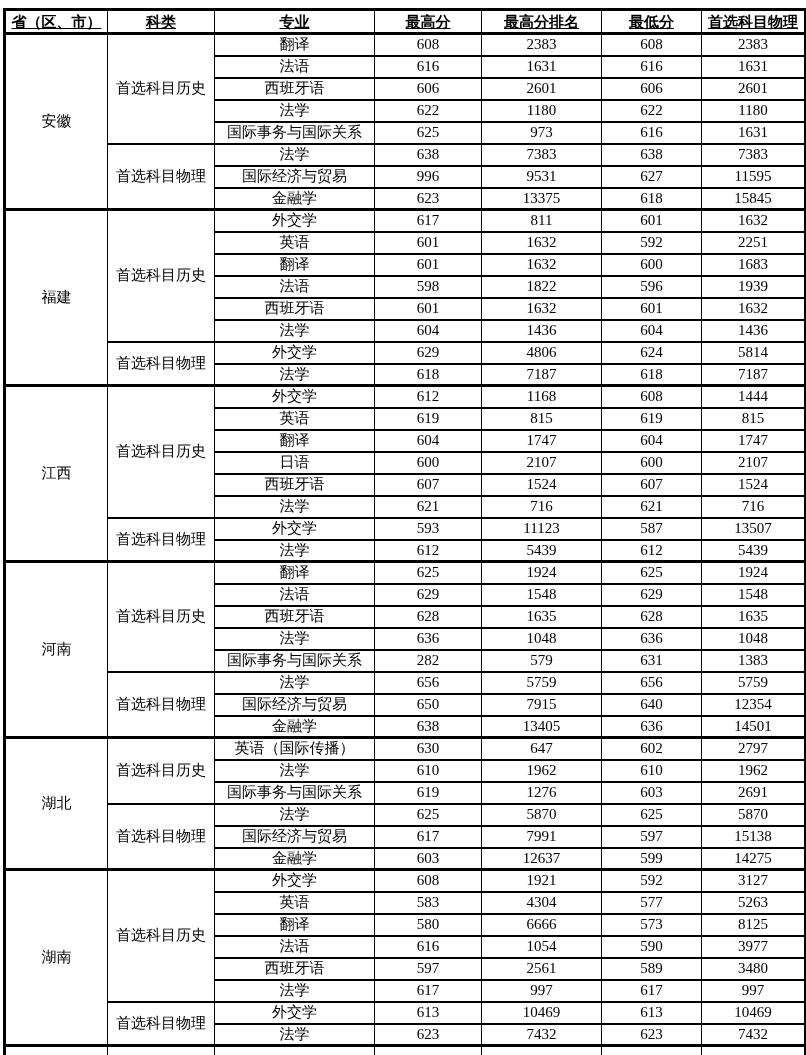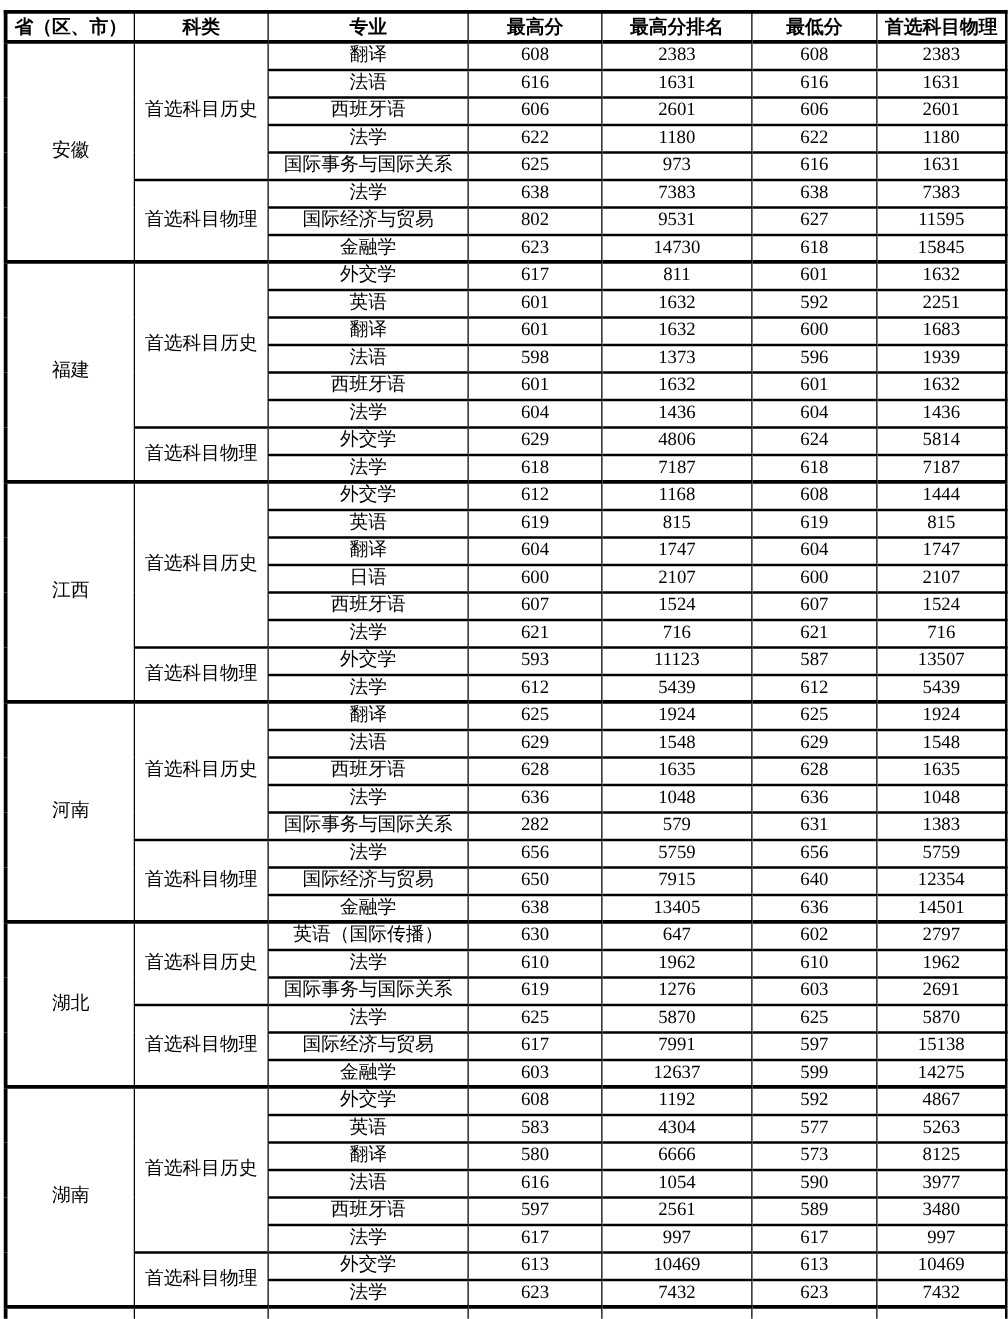--- a/index.html
+++ b/index.html
@@ -30,20 +30,21 @@
     white-space: nowrap;
     font-size: 15px;
     line-height: 1.15;
   }
   .score-table thead tr { height: 24px; }
   .score-table tbody tr { height: 22px; }
   .score-table th {
     font-family: "Liberation Sans", "DejaVu Sans", sans-serif;
     font-weight: bold;
     border-bottom: 3px solid #000;
+    text-decoration: underline;
   }
   
   .score-table tr.province-start td { border-top: 3px solid #000; }
   
   .score-table tr.partial-row { height: 22px; }
   .score-table tr.partial-row td { border-top: 3px solid #000; }
 </style>
 </head>
 <body>
 
@@ -109,29 +110,29 @@
       <tr>
         <td rowspan="3">首选科目物理</td>
         <td>法学</td>
         <td>638</td>
         <td>7383</td>
         <td>638</td>
         <td>7383</td>
       </tr>
       <tr>
         <td>国际经济与贸易</td>
-        <td>802</td>
+        <td>996</td>
         <td>9531</td>
         <td>627</td>
         <td>11595</td>
       </tr>
       <tr>
         <td>金融学</td>
         <td>623</td>
-        <td>14730</td>
+        <td>13375</td>
         <td>618</td>
         <td>15845</td>
       </tr>
       <tr class="province-start">
         <td rowspan="8">福建</td>
         <td rowspan="6">首选科目历史</td>
         <td>外交学</td>
         <td>617</td>
         <td>811</td>
         <td>601</td>
@@ -147,21 +148,21 @@
       <tr>
         <td>翻译</td>
         <td>601</td>
         <td>1632</td>
         <td>600</td>
         <td>1683</td>
       </tr>
       <tr>
         <td>法语</td>
         <td>598</td>
-        <td>1373</td>
+        <td>1822</td>
         <td>596</td>
         <td>1939</td>
       </tr>
       <tr>
         <td>西班牙语</td>
         <td>601</td>
         <td>1632</td>
         <td>601</td>
         <td>1632</td>
       </tr>
@@ -348,23 +349,23 @@
         <td>603</td>
         <td>12637</td>
         <td>599</td>
         <td>14275</td>
       </tr>
       <tr class="province-start">
         <td rowspan="8">湖南</td>
         <td rowspan="6">首选科目历史</td>
         <td>外交学</td>
         <td>608</td>
-        <td>1192</td>
+        <td>1921</td>
         <td>592</td>
-        <td>4867</td>
+        <td>3127</td>
       </tr>
       <tr>
         <td>英语</td>
         <td>583</td>
         <td>4304</td>
         <td>577</td>
         <td>5263</td>
       </tr>
       <tr>
         <td>翻译</td>

